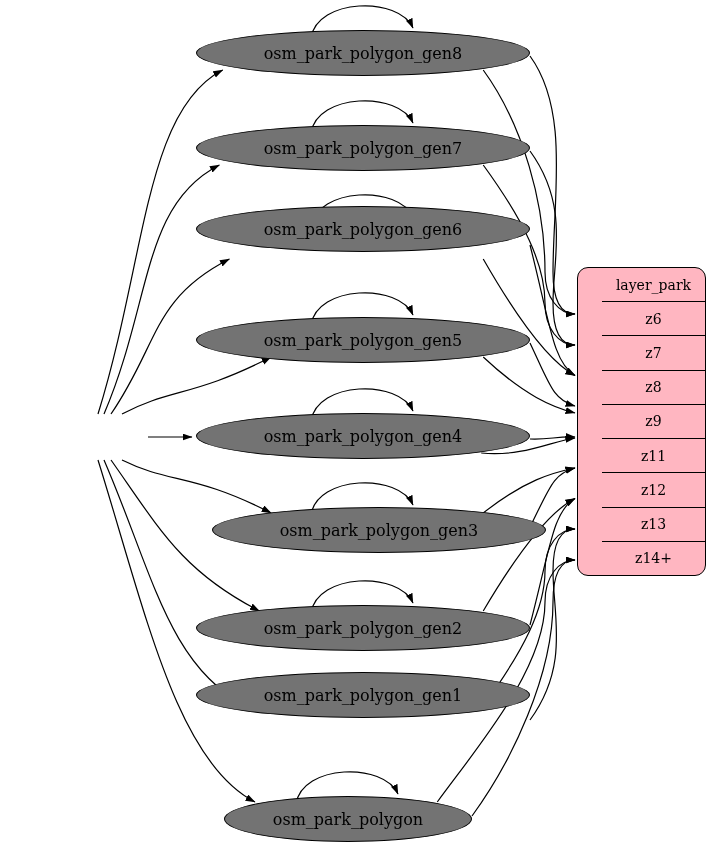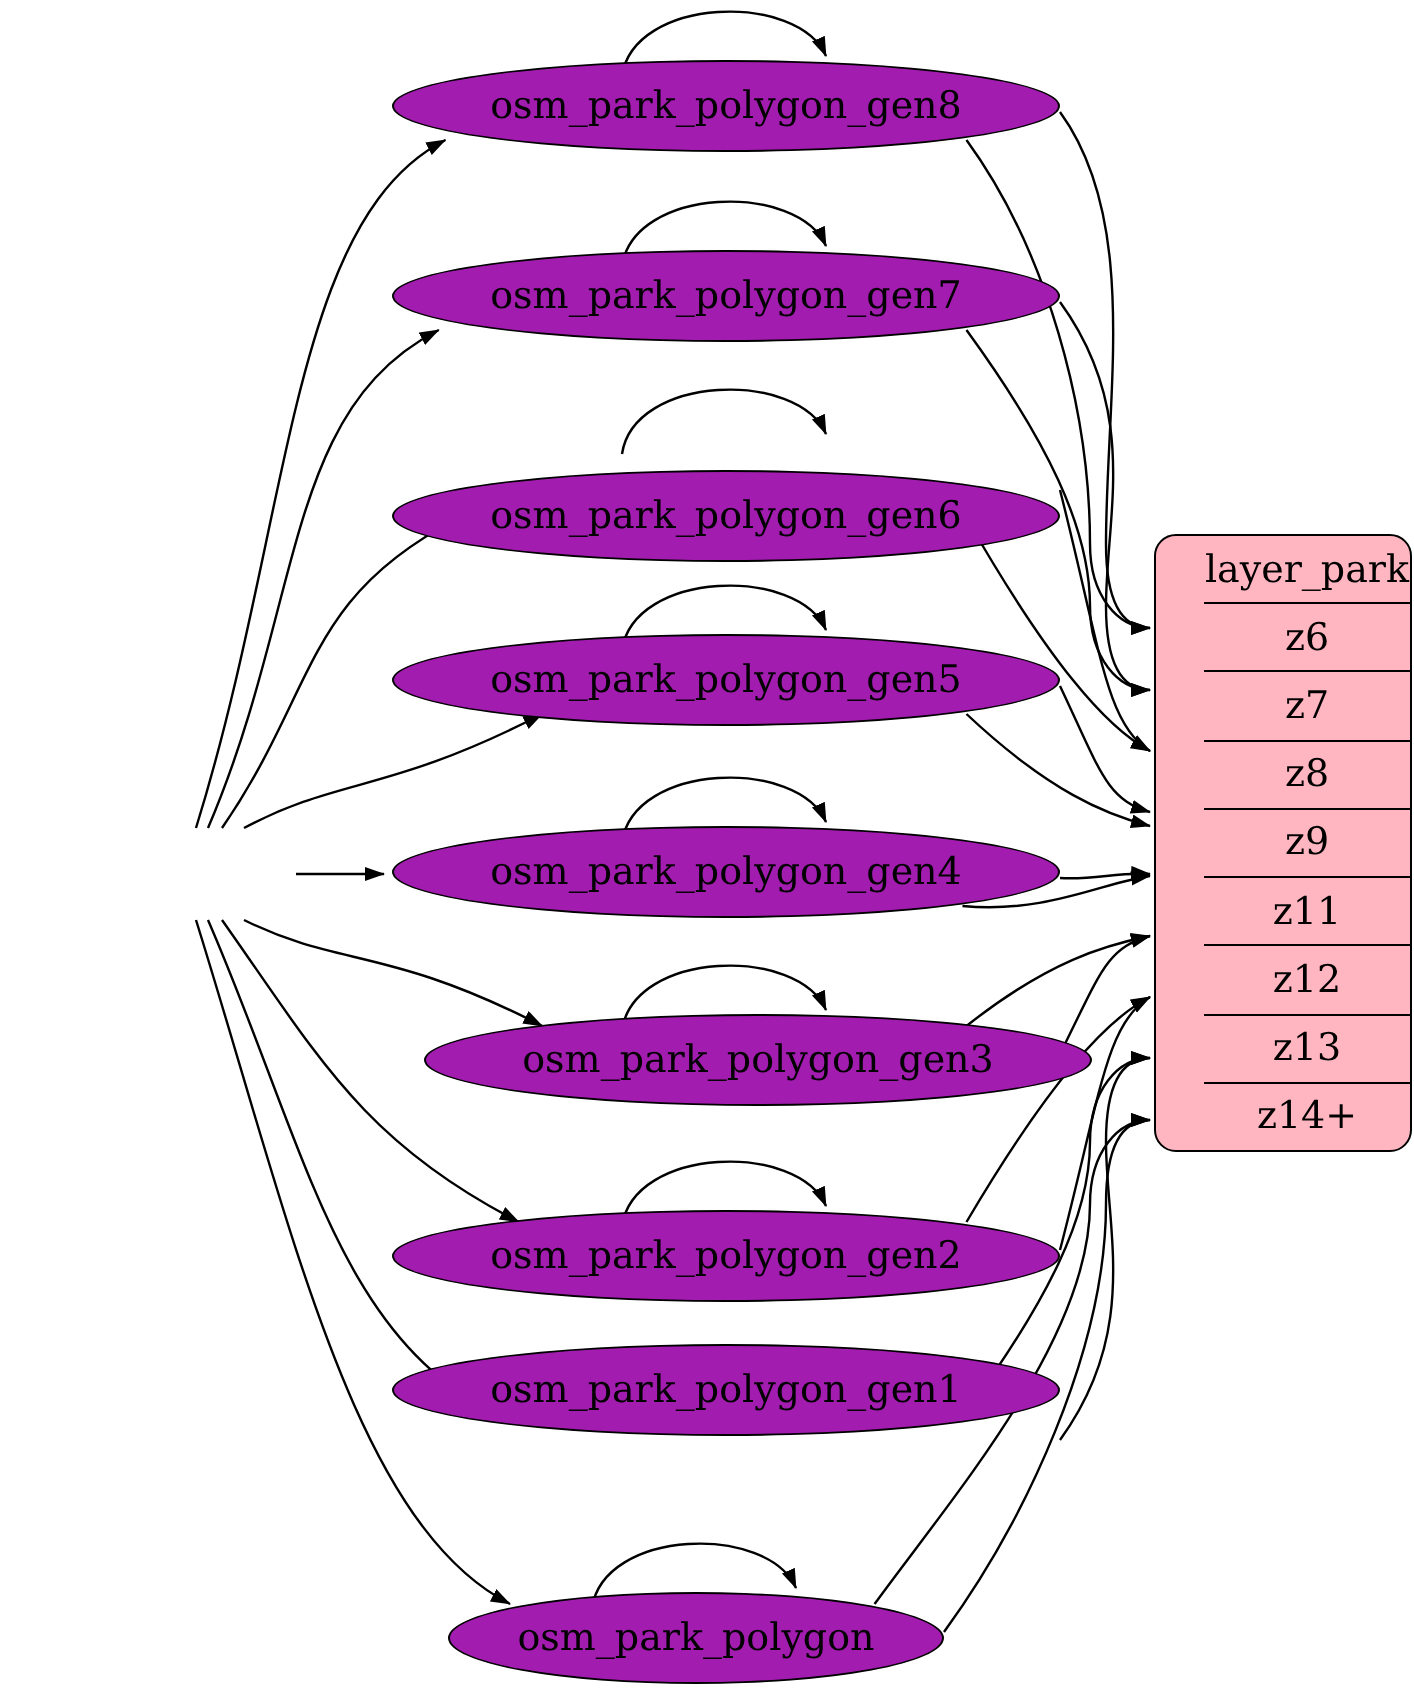--- a/index.html
+++ b/index.html
@@ -1,26 +1,26 @@
 <!DOCTYPE html>
 <html><head>
 <meta charset="utf-8">
 <style>
   html,body{margin:0;padding:0;background:#ffffff;}
   #canvas{position:relative;width:707px;height:851px;background:#fff;overflow:hidden;
           font-family:"DejaVu Serif","Liberation Serif",serif;color:#000;}
   #edges{position:absolute;left:0;top:0;width:707px;height:851px;}
-  .ellipse{position:absolute;border:1.4px solid #000;border-radius:50%;background:#a21caf;
+  .ellipse{position:absolute;border:1.4px solid #000;border-radius:50%;background:#737373;
            display:flex;align-items:center;justify-content:center;box-sizing:border-box;
-           font-size:19px;white-space:nowrap;z-index:2;}
+           font-size:16px;white-space:nowrap;z-index:2;}
   .record{position:absolute;left:577px;top:267px;width:129px;height:309px;box-sizing:border-box;
           border:1.4px solid #000;border-radius:11px;background:#ffb6c1;display:flex;
           flex-direction:column;overflow:hidden;z-index:2;}
   .record .row{flex:1;display:flex;align-items:center;justify-content:center;
-               font-size:19px;border-top:1.2px solid #000;margin-left:24px;}
+               font-size:14px;border-top:1.2px solid #000;margin-left:24px;}
   .record .row:first-child{border-top:none;}
 </style>
 </head>
 <body>
 
 <div id="canvas">
 
   <svg id="edges" viewBox="0 0 707 851" xmlns="http://www.w3.org/2000/svg">
     <defs>
       <marker id="arrow" markerWidth="11" markerHeight="8" refX="9.5" refY="3.5" orient="auto" markerUnits="userSpaceOnUse">
@@ -67,21 +67,21 @@
       </g>
   </svg>
 
 
   <div class="ellipse" style="left: 196px; top: 30px; width: 334px; height: 46px;">
     <span>osm_park_polygon_gen8</span>
   </div>
   <div class="ellipse" style="left: 196px; top: 125px; width: 334px; height: 46px; justify-content: center;">
     <span>osm_park_polygon_gen7</span>
   </div>
-  <div class="ellipse" style="left: 196px; top: 235px; width: 334px; height: 46px;">
+  <div class="ellipse" style="left: 196px; top: 206px; width: 334px; height: 46px;">
     <span>osm_park_polygon_gen6</span>
   </div>
   <div class="ellipse" style="left: 196px; top: 317px; width: 334px; height: 46px; text-align: center;">
     <span>osm_park_polygon_gen5</span>
   </div>
   <div class="ellipse" style="left: 196px; top: 413px; width: 334px; height: 46px;">
     <span>osm_park_polygon_gen4</span>
   </div>
   <div class="ellipse" style="left: 212px; top: 507px; width: 334px; height: 46px;">
     <span>osm_park_polygon_gen3</span>

